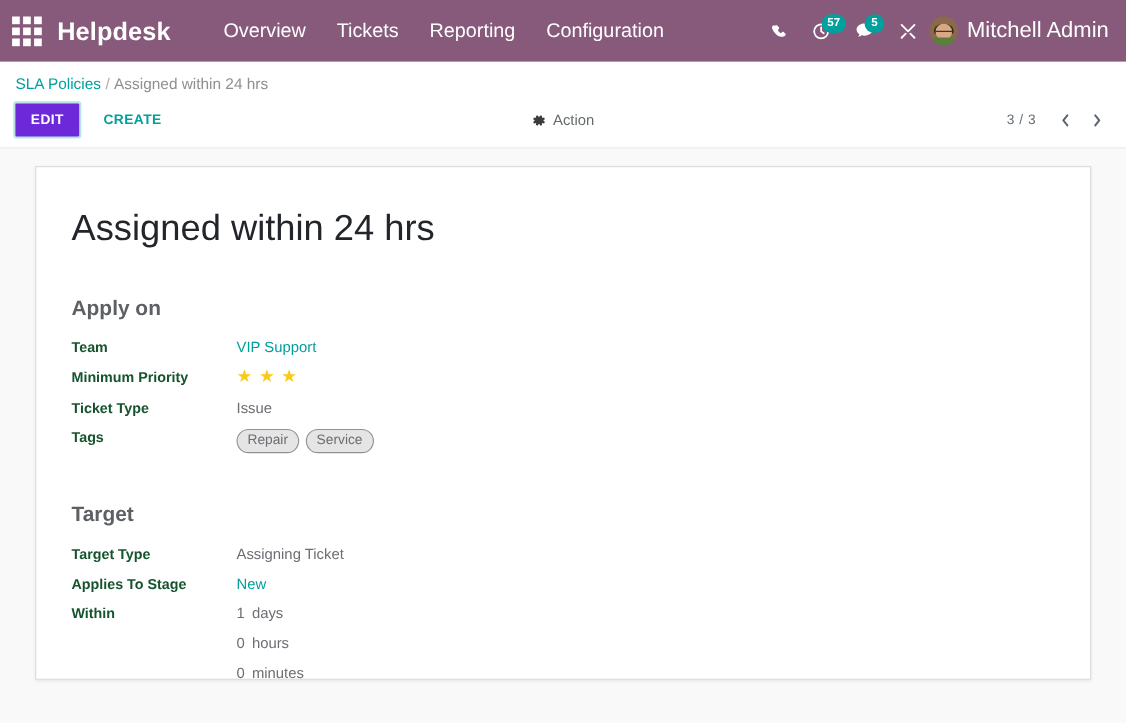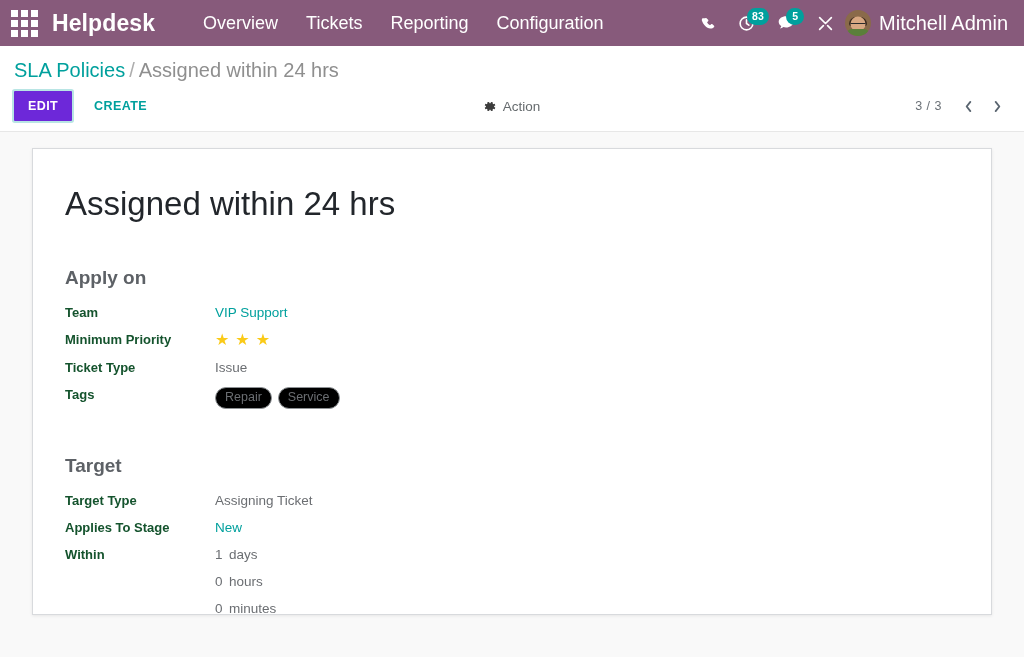--- a/index.html
+++ b/index.html
@@ -6,21 +6,21 @@
   html, body {
     margin: 0; padding: 0;
     width: 1024px; height: 657px;
     background: #f9f9f9;
     font-family: "Liberation Sans", sans-serif;
     -webkit-font-smoothing: antialiased;
   }
 
   
   .navbar {
-    height: 46px;
+    height: 56px;
     background: #875A7B;
     display: flex;
     align-items: center;
     padding: 0 12px 0 8px;
     color: #ffffff;
     position: relative;
   }
   .apps-grid {
     width: 32px; height: 32px;
     display: grid;
@@ -134,21 +134,21 @@
   }
   .user-name { font-size: 20px; color: #ffffff; white-space: nowrap; }
 
   
   .control-panel {
     background: #ffffff;
     border-bottom: 1px solid #e7e7e7;
     padding: 10px 14px 0 14px;
   }
   .breadcrumb {
-    font-size: 20px;
+    font-size: 14px;
     line-height: 1.1;
     padding: 3px 0 10px 0;
     white-space: nowrap;
   }
   .breadcrumb .crumb-link { color: #00A09D; cursor: pointer; }
   .breadcrumb .crumb-sep { color: #adadad; margin: 0 4px; }
   .breadcrumb .crumb-active { color: #8f8f8f; }
 
   .cp-buttons {
     display: flex;
@@ -257,21 +257,21 @@
   .star { color: #FACA18; font-size: 16px; line-height: 1; }
   .tags { display: inline-flex; gap: 6px; }
   .tag {
     display: inline-block;
     border: 1px solid #8e9295;
     border-radius: 11px;
     padding: 1px 9px 2px 9px;
     font-size: 12.5px;
     color: #6b6e72;
     line-height: 1.35;
-    background: #000000;
+    background: #e5e5e5;
   }
   .within-num {
     display: inline-block;
     width: 14px;
     text-align: left;
     color: #6b6e72;
   }
   .within-unit { color: #6b6e72; }
   .group-spacer { height: 40px; }
 </style>
@@ -305,21 +305,21 @@
       <svg width="15" height="15" viewBox="0 0 16 16" fill="#ffffff" aria-hidden="true">
         <path d="M3.3 1.2c.4-.4 1-.4 1.4 0l1.7 1.7c.4.4.4 1 0 1.4l-.9.9c-.2.2-.2.4-.1.6.5 1.1 1.6 2.2 2.7 2.7.2.1.4 0 .6-.1l.9-.9c.4-.4 1-.4 1.4 0l1.7 1.7c.4.4.4 1 0 1.4l-.8.8c-.7.7-1.7.9-2.6.6C7 12.3 4.9 11 3.3 9.4 1.7 7.8.4 5.7-.2 3.9c-.3-.9-.1-1.9.6-2.6l.1-.1z" transform="translate(1.2,1.2)"></path>
       </svg>
     </div>
 
     <div class="nav-icon">
       <svg width="17" height="17" viewBox="0 0 16 16" fill="none" stroke="#ffffff" stroke-width="1.5" aria-hidden="true">
         <circle cx="8" cy="8" r="6"></circle>
         <path d="M8 4.6V8l2.2 1.6" stroke-linecap="round"></path>
       </svg>
-      <span class="badge">83</span>
+      <span class="badge">57</span>
     </div>
 
     <div class="nav-icon">
       <svg width="18" height="18" viewBox="0 0 16 16" fill="#ffffff" aria-hidden="true">
         <path d="M8 2C4.4 2 1.5 4.2 1.5 6.9c0 1.5.9 2.9 2.3 3.8-.1.7-.5 1.5-1.2 2.2 1.2-.2 2.3-.7 3-1.3.7.2 1.5.3 2.4.3 3.6 0 6.5-2.2 6.5-4.9S11.6 2 8 2z"></path>
       </svg>
       <span class="badge">5</span>
     </div>
 
     <div class="nav-icon">

